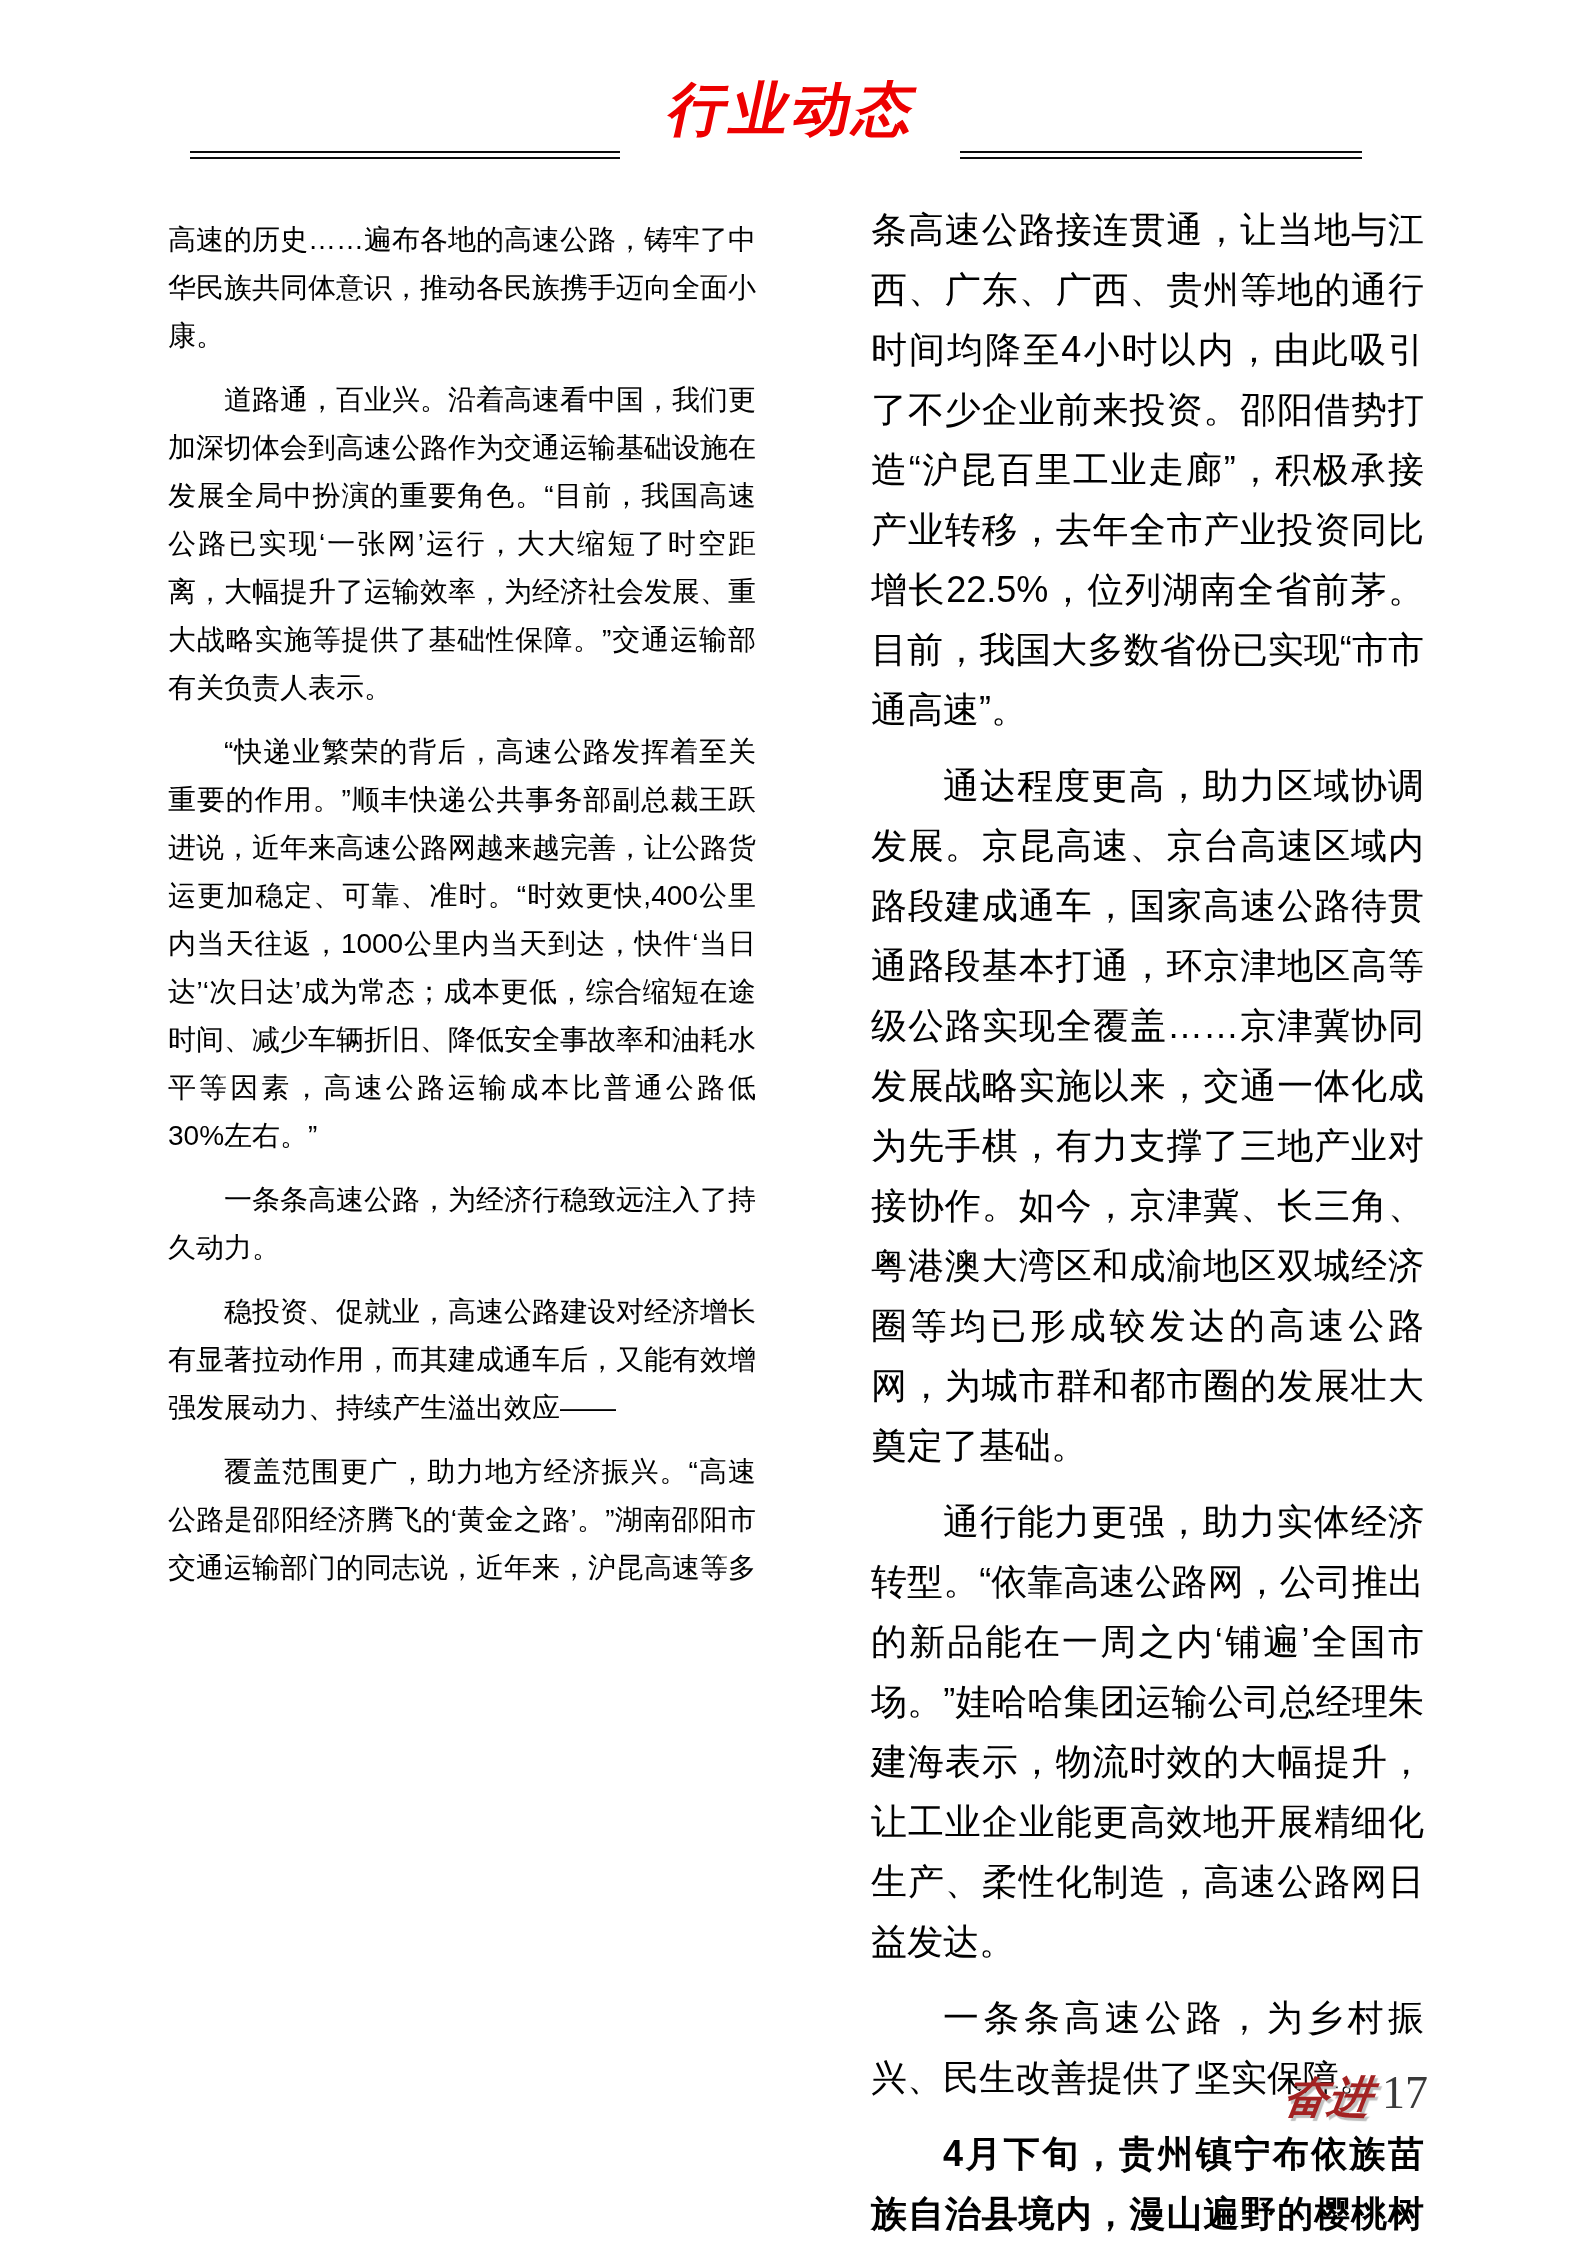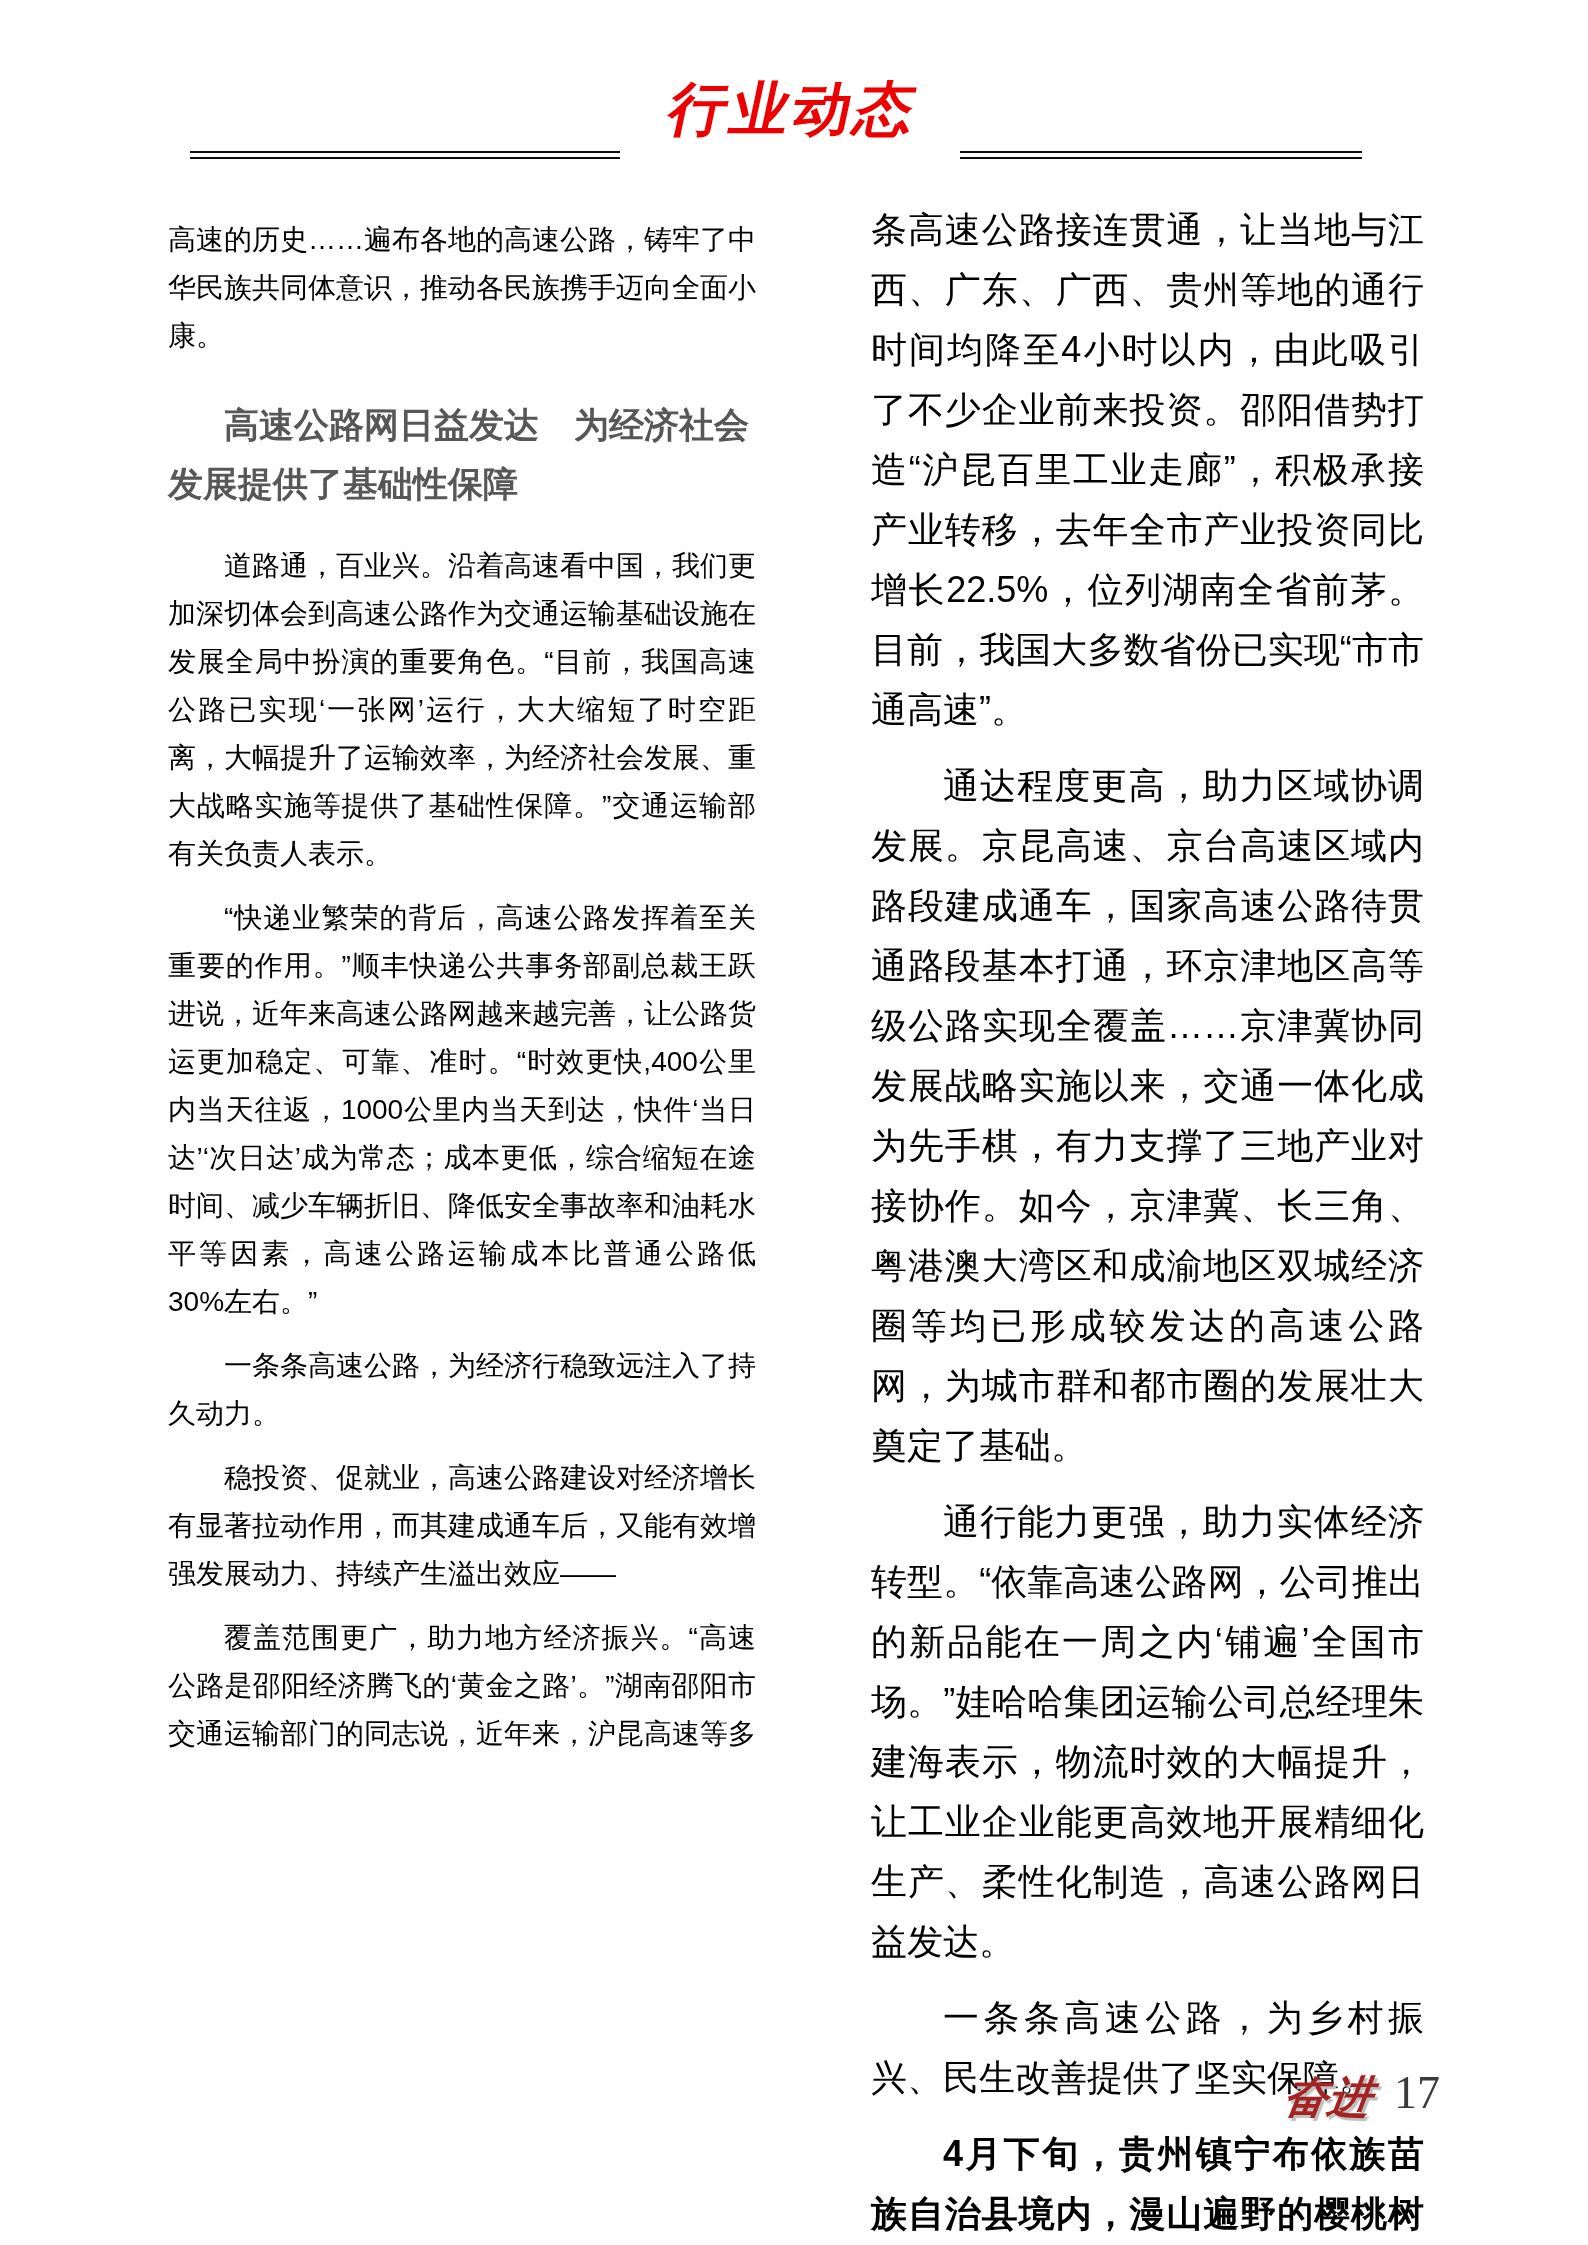--- a/index.html
+++ b/index.html
@@ -57,35 +57,34 @@
     font-family:"Liberation Serif", serif;
     font-size:44px;font-weight:bold;font-style:italic;
     color:#a32222;
     transform:skewX(-8deg);
     text-shadow:3px 3px 1px #c0c0c0;
     white-space:nowrap;
   }
   .pagenum{
     position:absolute;left:1382px;top:2066px;
     font-family:"Liberation Serif", serif;
-    font-size:46px;color:#3a3a3a;margin-left:12px;
+    font-size:46px;color:#3a3a3a;
   }
 </style>
 </head>
 <body>
 
 <div class="page">
 
   <div class="rule rule-left"></div>
   <h1 class="header-title">行业动态</h1>
   <div class="rule rule-right"></div>
 
   <section class="col col-left">
     <p>高速的历史……遍布各地的高速公路，铸牢了中华民族共同体意识，推动各民族携手迈向全面小康。</p>
-    <h2 class="heading">高速公路网日益发达　为经济社会发展提供了基础性保障</h2>
     <p class="indent lp1">道路通，百业兴。沿着高速看中国，我们更加深切体会到高速公路作为交通运输基础设施在发展全局中扮演的重要角色。“目前，我国高速公路已实现‘一张网’运行，大大缩短了时空距离，大幅提升了运输效率，为经济社会发展、重大战略实施等提供了基础性保障。”交通运输部有关负责人表示。</p>
     <p class="indent lp4">“快递业繁荣的背后，高速公路发挥着至关重要的作用。”顺丰快递公共事务部副总裁王跃进说，近年来高速公路网越来越完善，让公路货运更加稳定、可靠、准时。“时效更快,400公里内当天往返，1000公里内当天到达，快件‘当日达’‘次日达’成为常态；成本更低，综合缩短在途时间、减少车辆折旧、降低安全事故率和油耗水平等因素，高速公路运输成本比普通公路低30%左右。”</p>
     <p class="indent lp5">一条条高速公路，为经济行稳致远注入了持久动力。</p>
     <p class="indent lp6">稳投资、促就业，高速公路建设对经济增长有显著拉动作用，而其建成通车后，又能有效增强发展动力、持续产生溢出效应——</p>
     <p class="indent lp7">覆盖范围更广，助力地方经济振兴。“高速公路是邵阳经济腾飞的‘黄金之路’。”湖南邵阳市交通运输部门的同志说，近年来，沪昆高速等多</p>
   </section>
 
   <section class="col col-right">
     <p>条高速公路接连贯通，让当地与江西、广东、广西、贵州等地的通行时间均降至4小时以内，由此吸引了不少企业前来投资。邵阳借势打造“沪昆百里工业走廊”，积极承接产业转移，去年全市产业投资同比增长22.5%，位列湖南全省前茅。目前，我国大多数省份已实现“市市通高速”。</p>
     <p class="indent rp0">通达程度更高，助力区域协调发展。京昆高速、京台高速区域内路段建成通车，国家高速公路待贯通路段基本打通，环京津地区高等级公路实现全覆盖……京津冀协同发展战略实施以来，交通一体化成为先手棋，有力支撑了三地产业对接协作。如今，京津冀、长三角、粤港澳大湾区和成渝地区双城经济圈等均已形成较发达的高速公路网，为城市群和都市圈的发展壮大奠定了基础。</p>

